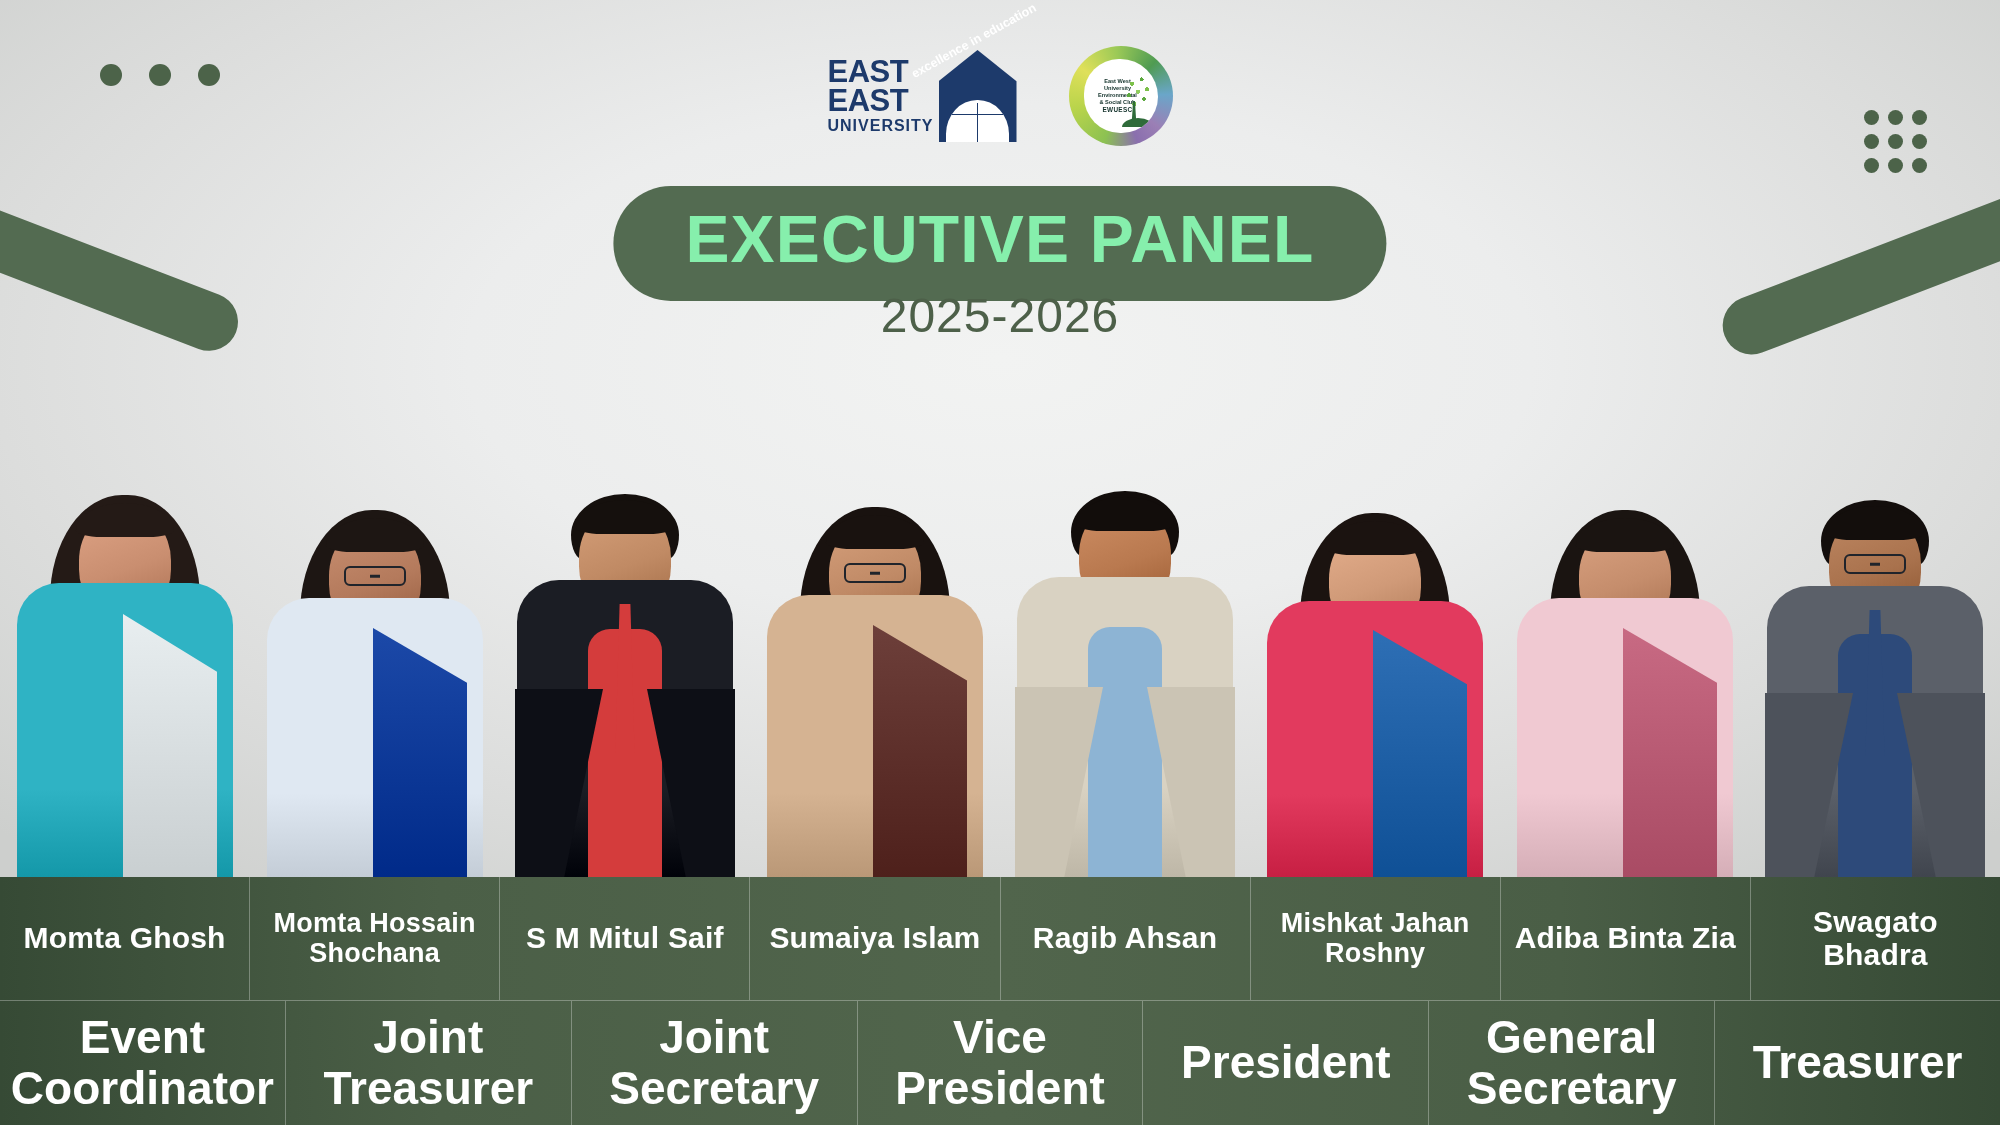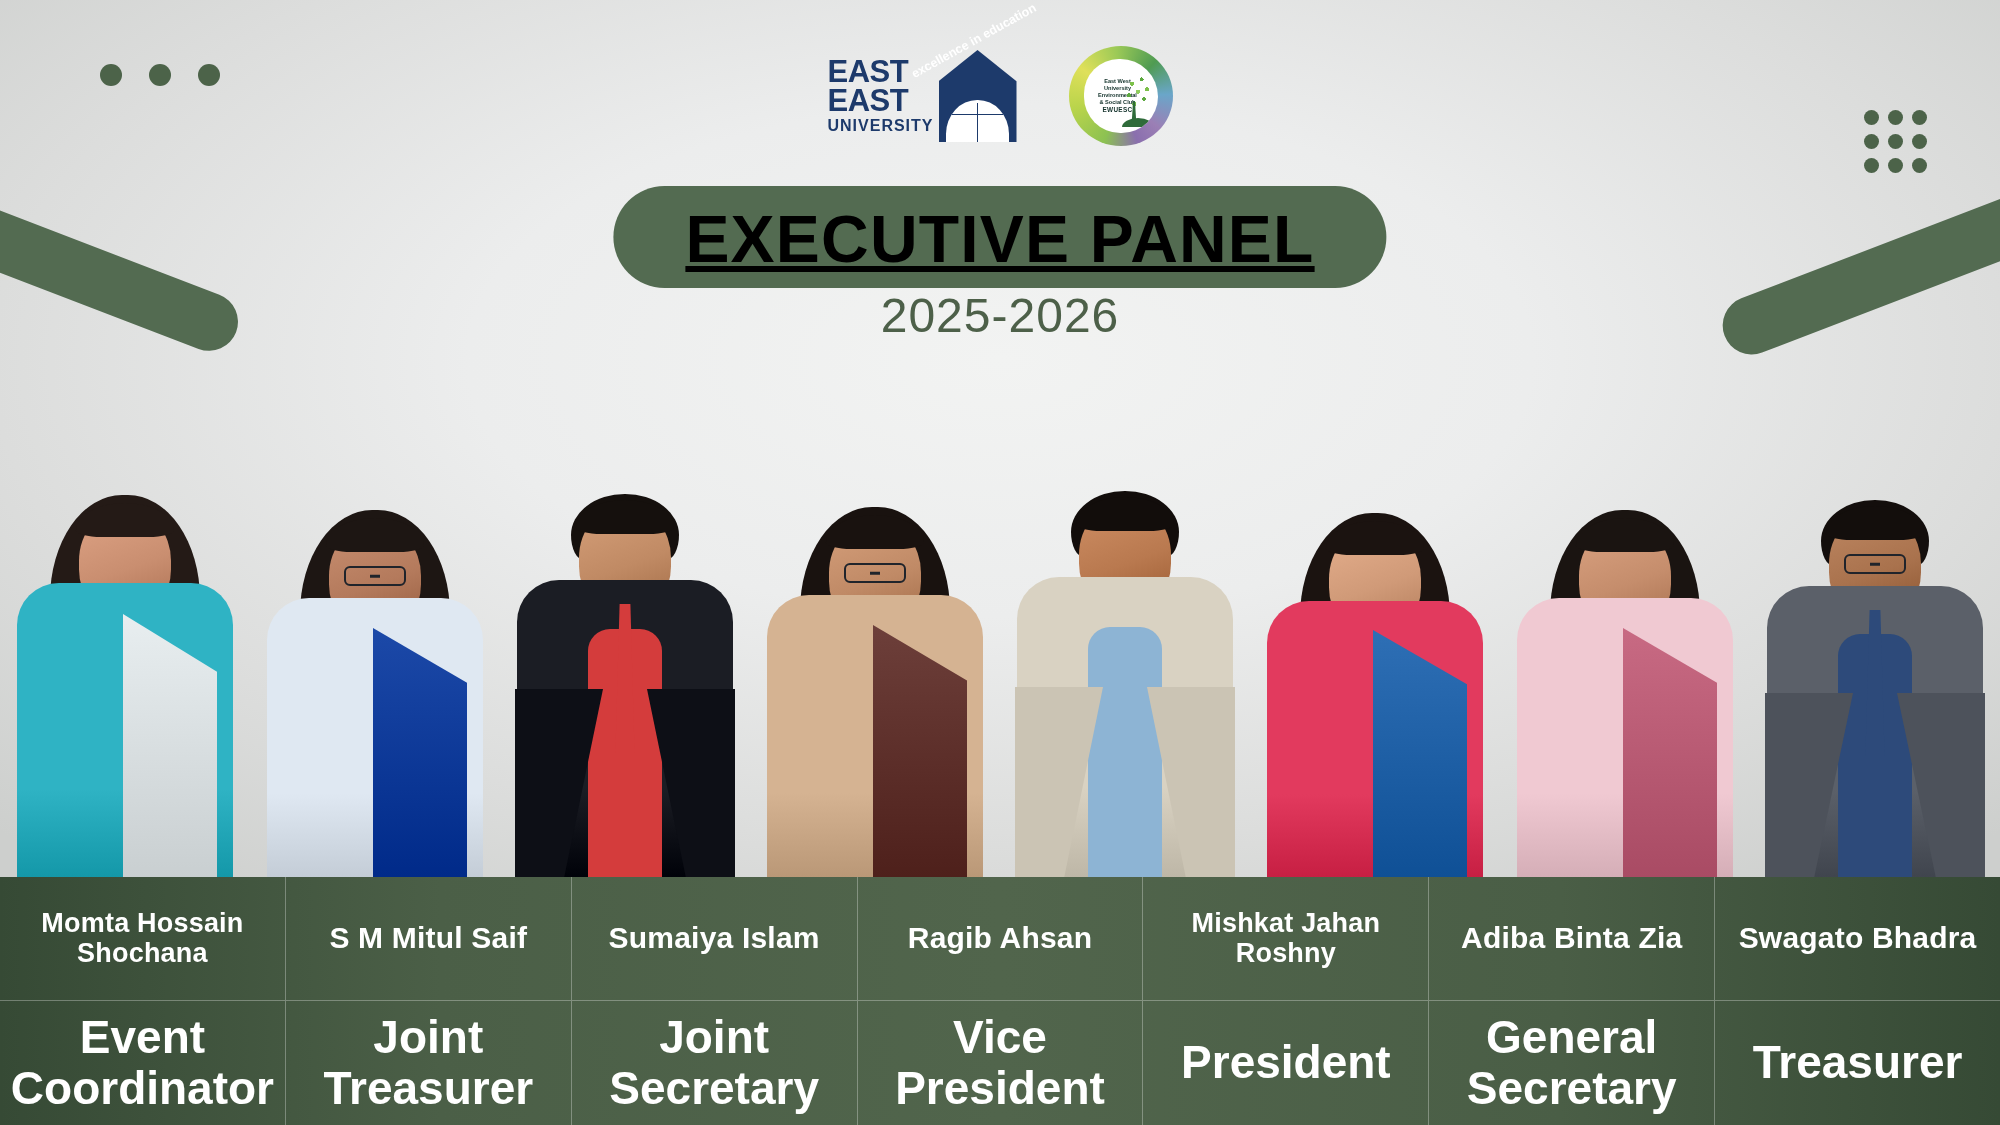--- a/index.html
+++ b/index.html
@@ -102,22 +102,22 @@
     position:absolute;bottom:0;left:9px;width:5px;height:26px;background:#2f6b3a;
     clip-path:polygon(30% 0,70% 0,100% 100%,0 100%);
   }
   .club-logo .tree .ground{
     position:absolute;bottom:0;left:-1px;width:32px;height:9px;background:#2f6b3a;
     border-radius:50% 50% 0 0 / 100% 100% 0 0;
   }
 
   .title-pill{
     position:absolute;left:50%;top:186px;transform:translateX(-50%);
-    background:#536b51;color:#000000;border-radius:999px;
-    padding:20px 72px 16px;z-index:5;text-decoration:underline;
+    background:#536b51;color:#86efac;border-radius:999px;
+    padding:20px 72px 29px;z-index:5;
   }
   .title-pill .title-text{
     font-size:66px;font-weight:bold;letter-spacing:1.2px;line-height:1;
     white-space:nowrap;
   }
   .subtitle{
     position:absolute;left:50%;top:288px;transform:translateX(-50%);
     color:#4d6049;font-size:48px;letter-spacing:1px;z-index:5;white-space:nowrap;
   }
 
@@ -346,20 +346,23 @@
           <div class="head" style="background: linear-gradient(160deg, rgb(191, 136, 99), rgb(169, 114, 77) 55%, rgb(138, 83, 46)); width: 92px; height: 108px; top: 275px;"></div>
           <div style="position: absolute; left: 50%; transform: translateX(-50%); width: 98px; height: 34px; top: 269px; background: rgb(19, 14, 12); border-radius: 50% 50% 26% 26% / 80% 80% 20% 20%; z-index: 4;"></div>
           <div class="glasses" style="width: 58px; top: 317px;"></div>
         </div>
       </div>
     </div>
 
   <div class="table">
     <div class="row row-names" id="row-names">
         <div class="cell">
+          <div class="name-text">Momta Ghosh</div>
+        </div>
+        <div class="cell">
           <div class="name-text small">Momta Hossain Shochana</div>
         </div>
         <div class="cell">
           <div class="name-text">S M Mitul Saif</div>
         </div>
         <div class="cell">
           <div class="name-text">Sumaiya Islam</div>
         </div>
         <div class="cell">
           <div class="name-text">Ragib Ahsan</div>

